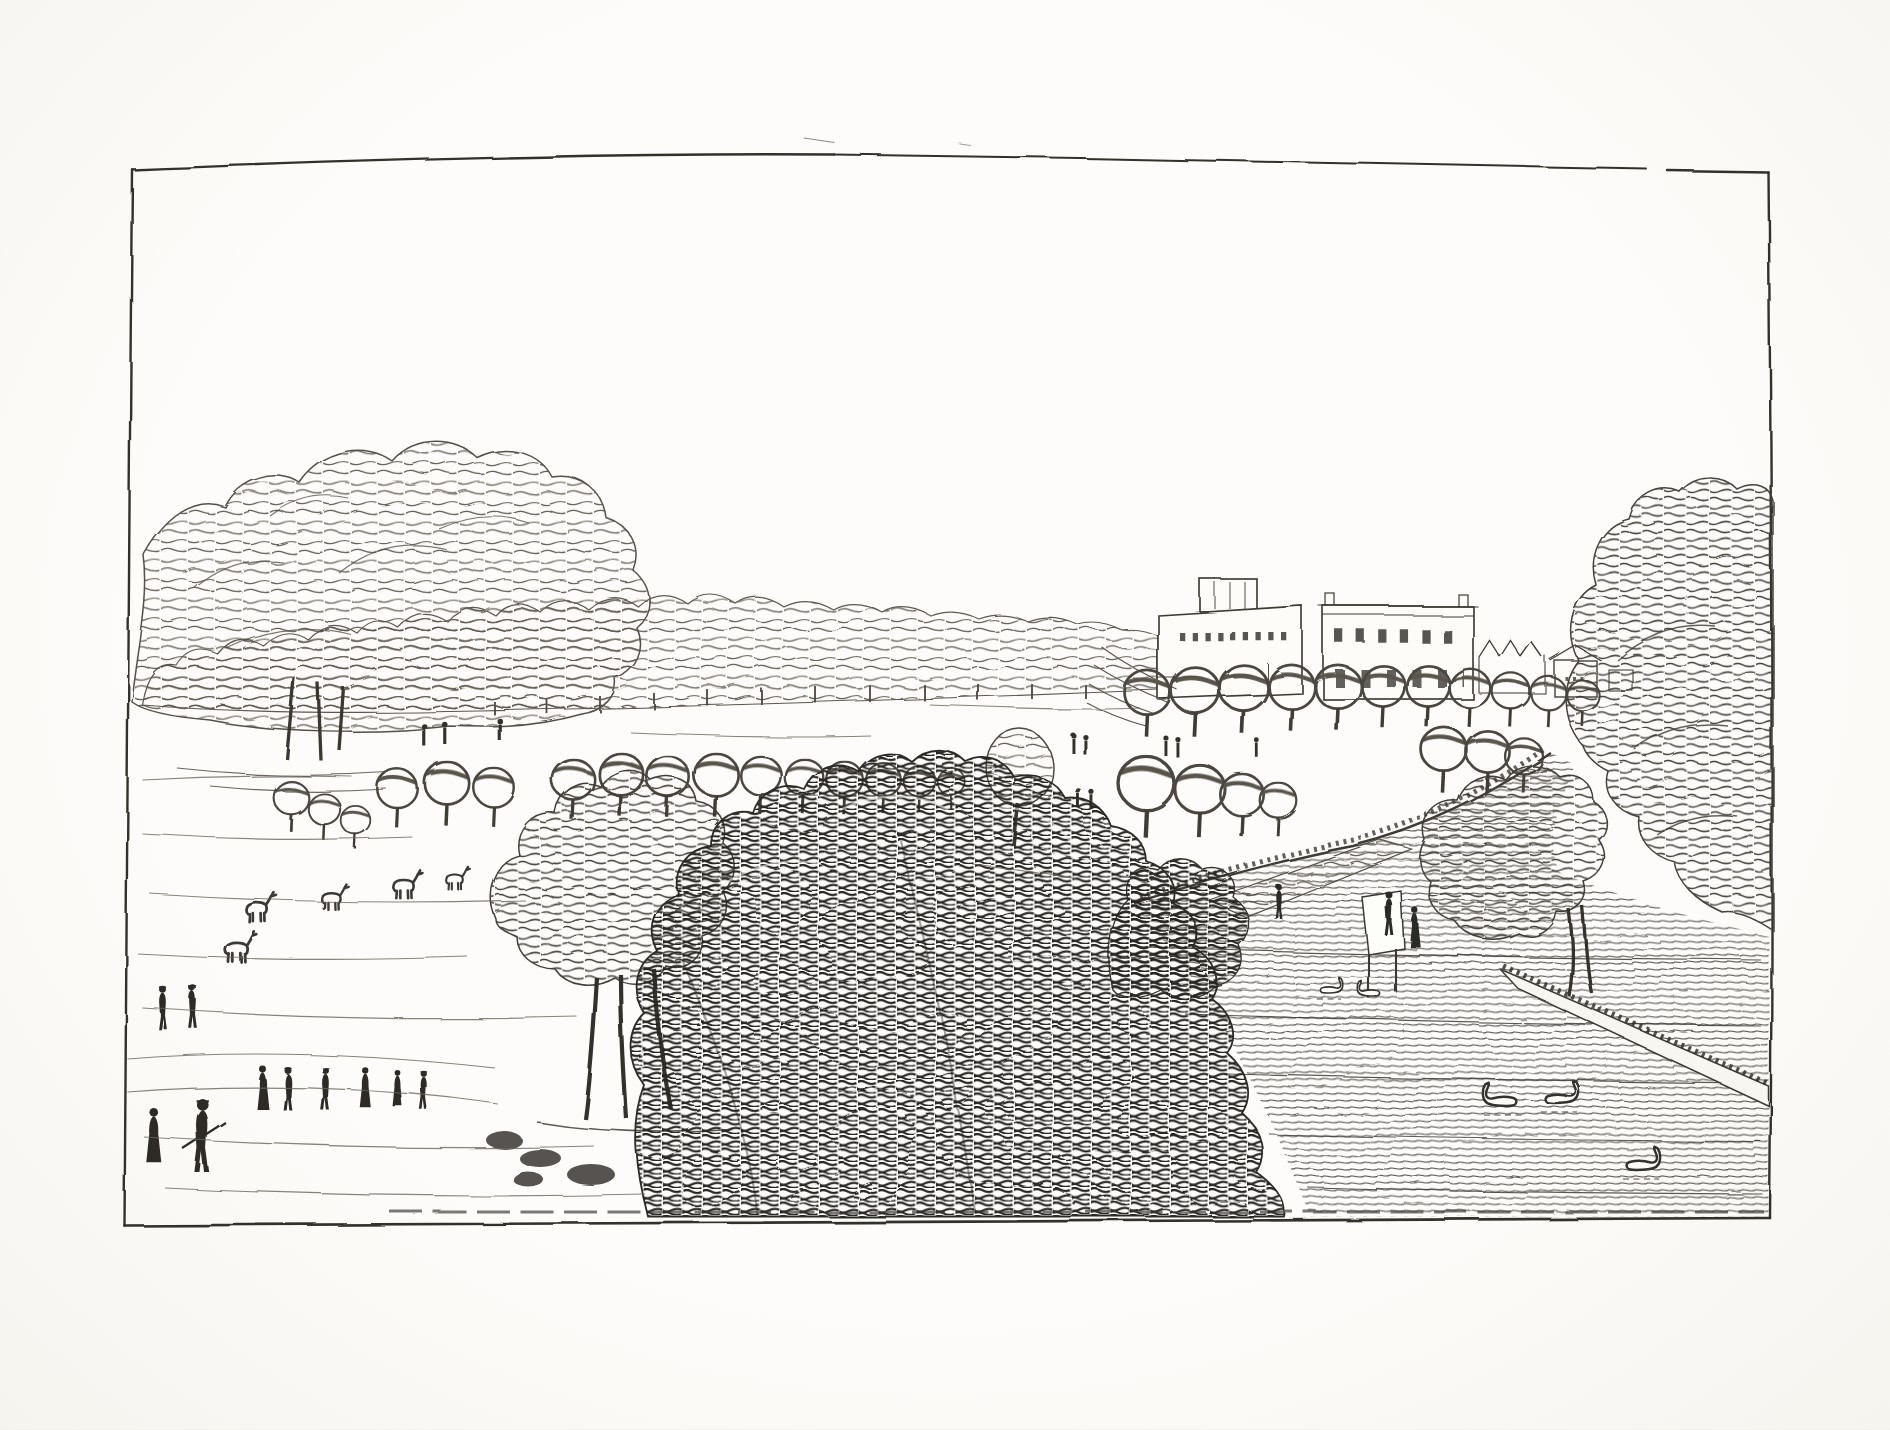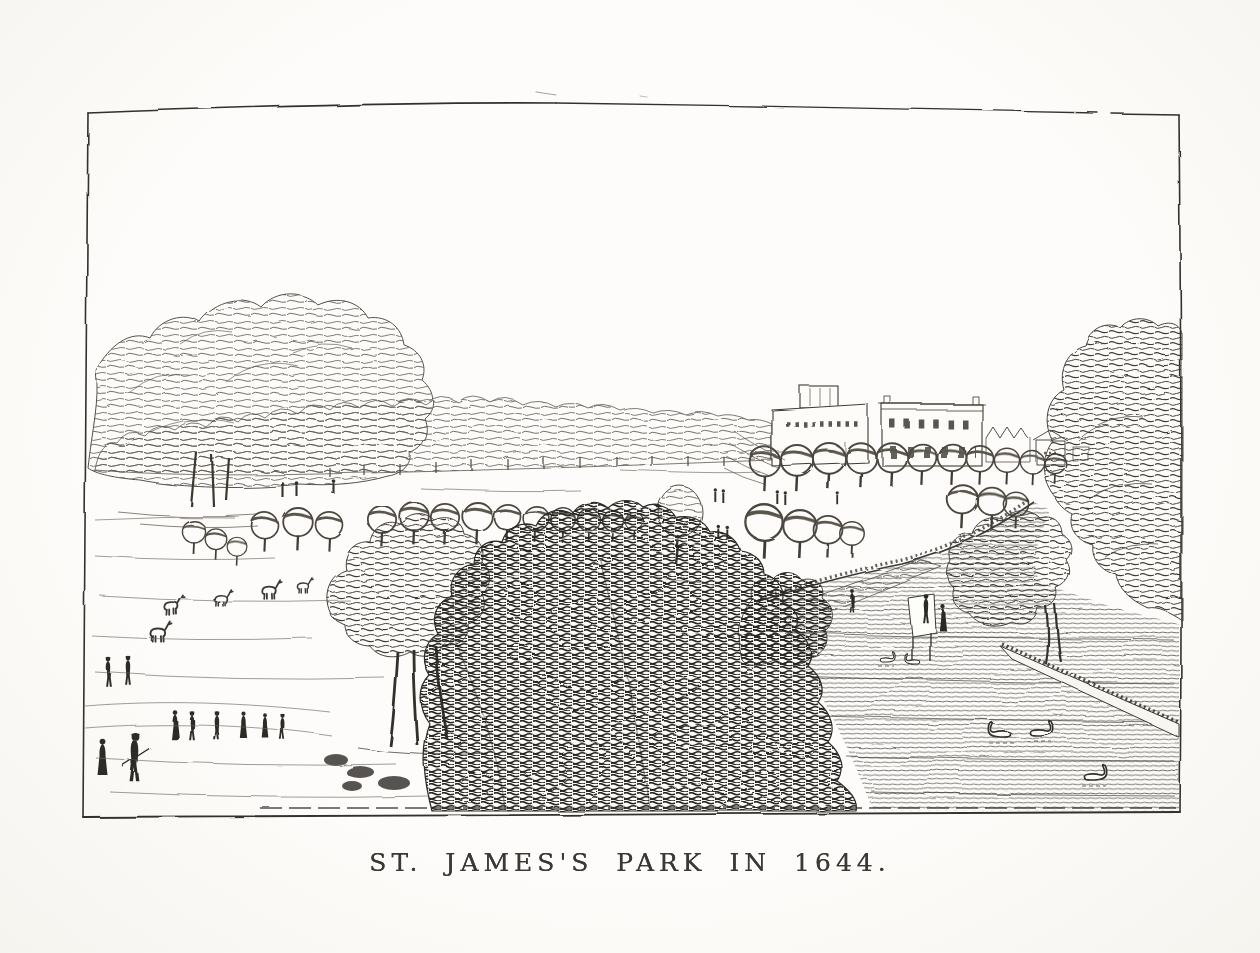--- a/index.html
+++ b/index.html
@@ -296,14 +296,13 @@
         <path d="M110,792 q160,8 320,4"></path>
         <path d="M620,470 q100,4 140,2"></path>
         <path d="M420,488 q90,4 160,2"></path>
         <path d="M648,576 q40,4 70,10"></path>
       </g>
       <path d="M260,808 H1176" fill="none" stroke="#35332e" stroke-width="2" stroke-dasharray="22 7" opacity="0.65"></path>
 
     </g>
   </svg>
 
-  <div class="caption">ST. JAMES'S PARK IN 1644.</div>
 </div>
 
 </body></html>

